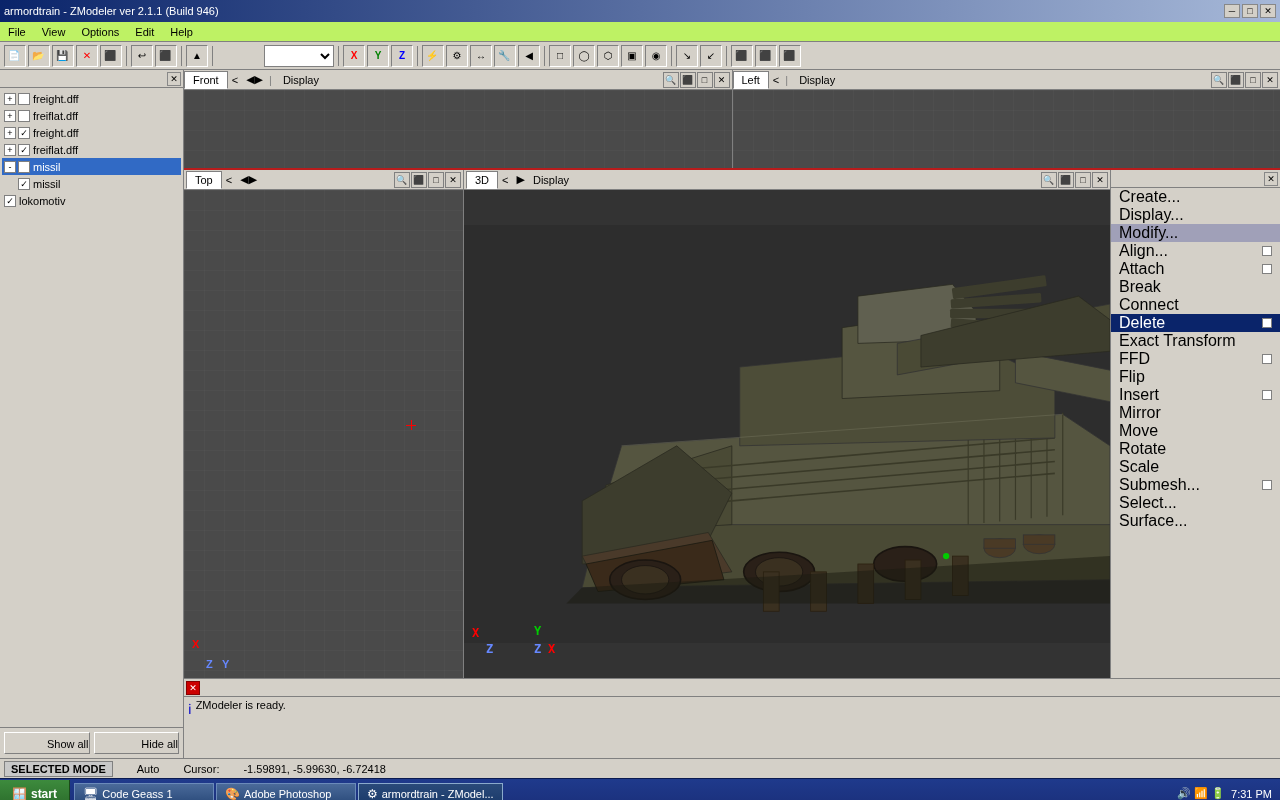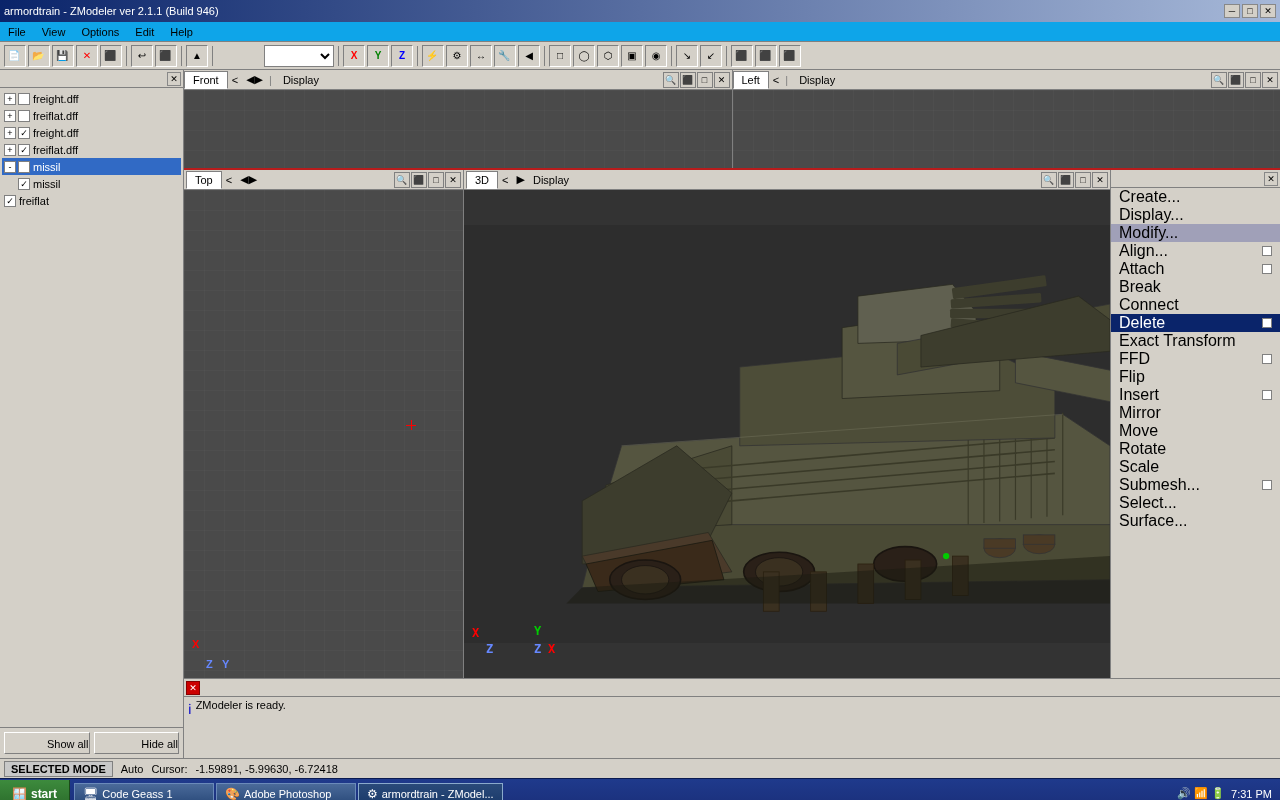--- a/index.html
+++ b/index.html
@@ -17,21 +17,21 @@
       user-select: none;
     }
     #titlebar .controls { display: flex; gap: 2px; }
     #titlebar .controls span {
       width: 16px; height: 14px; background: #d4d0c8; border: 1px solid #888;
       display: flex; align-items: center; justify-content: center; font-size: 9px; cursor: pointer; color: #000;
     }
 
     
     #menubar {
-      background: #0ea5e9;
+      background: #bef264;
       height: 20px;
       display: flex;
       align-items: center;
       border-bottom: 1px solid #808080;
       padding: 0 4px;
       gap: 8px;
     }
     #menubar span { cursor: pointer; padding: 2px 4px; font-size: 11px; }
 
     
@@ -156,21 +156,21 @@
     }
 
     
     #statusbar {
       background: #d4d0c8;
       height: 20px;
       display: flex;
       align-items: center;
       border-top: 1px solid #808080;
       padding: 0 4px;
-      gap: 8px;
+      gap: 24px;
       font-size: 11px;
     }
     .status-mode {
       background: #c8c8c8;
       border: 1px solid #808080;
       padding: 1px 6px;
       font-weight: bold;
     }
 
     
@@ -427,21 +427,21 @@
         <span class="label">missil</span>
       </div>
 
       <div class="tree-item tree-indent">
         <div class="checkbox checked"></div>
         <span class="label">missil</span>
       </div>
 
       <div class="tree-item">
         <div class="checkbox checked"></div>
-        <span class="label">freiflat</span>
+        <span class="label">lokomotiv</span>
       </div>
     </div>
     <div id="leftpanel-bottom">
       <div class="bottom-btn">Show all</div>
       <div class="bottom-btn">Hide all</div>
     </div>
   </div>
 
   <div style="flex:1; display:flex; flex-direction:column;">
 

